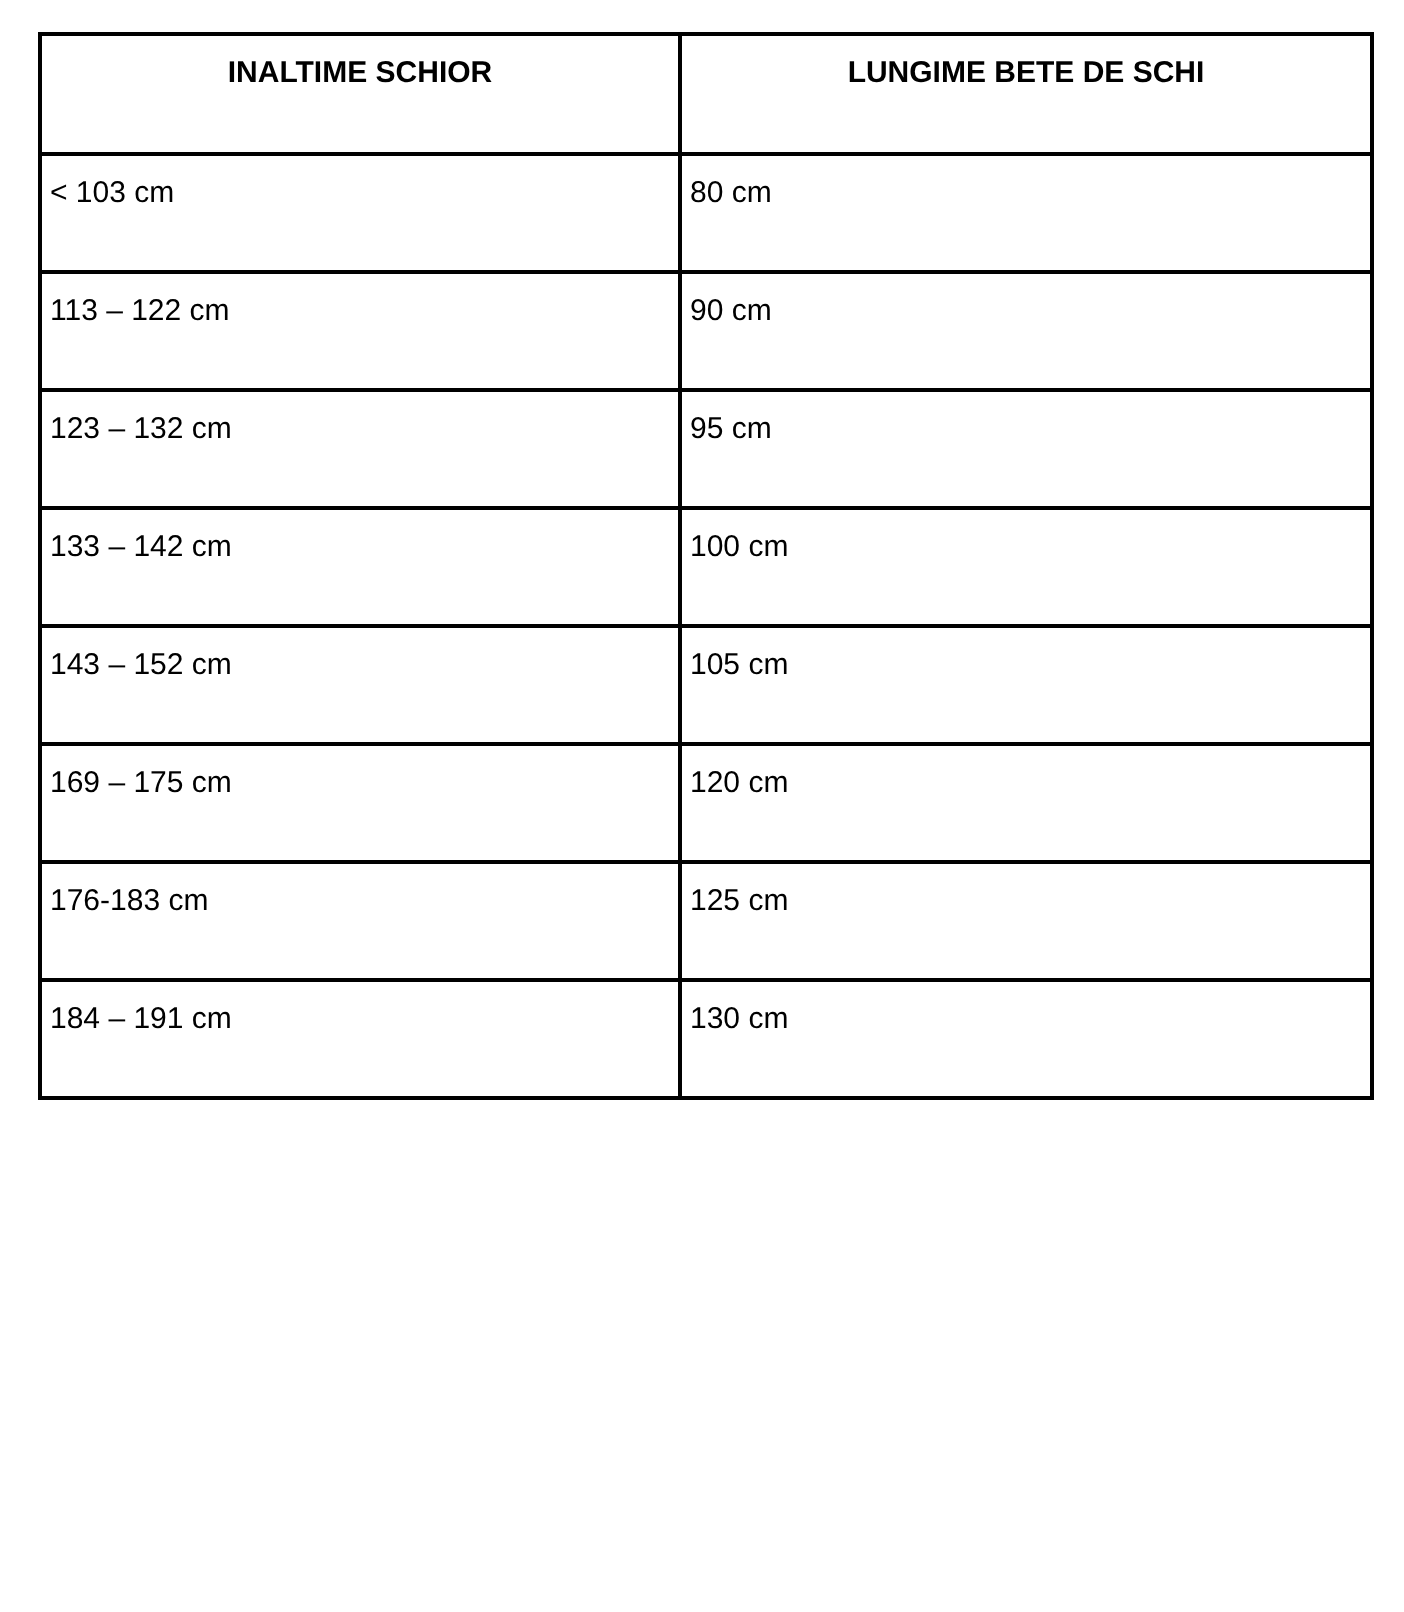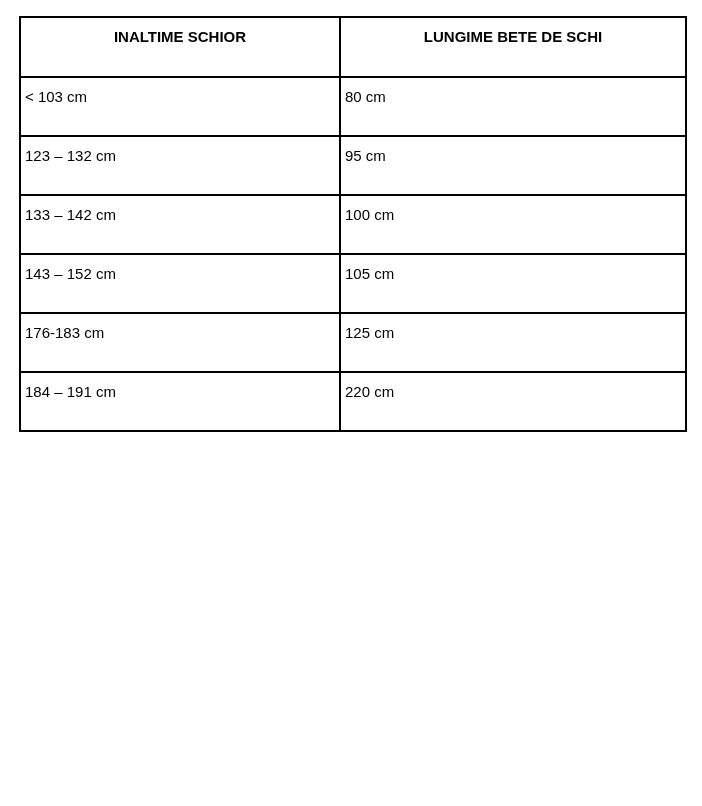--- a/index.html
+++ b/index.html
@@ -61,34 +61,42 @@
         <th>INALTIME SCHIOR</th>
         <th>LUNGIME BETE DE SCHI</th>
       </tr>
     </thead>
     <tbody id="table-body">
         <tr>
           <td>&lt; 103 cm</td>
           <td>80 cm</td>
         </tr>
         <tr>
+          <td>113 – 122 cm</td>
+          <td>90 cm</td>
+        </tr>
+        <tr>
           <td>123 – 132 cm</td>
           <td>95 cm</td>
         </tr>
         <tr>
           <td>133 – 142 cm</td>
           <td>100 cm</td>
         </tr>
         <tr>
           <td>143 – 152 cm</td>
           <td>105 cm</td>
         </tr>
         <tr>
+          <td>169 – 175 cm</td>
+          <td>120 cm</td>
+        </tr>
+        <tr>
           <td>176-183 cm</td>
           <td>125 cm</td>
         </tr>
         <tr>
           <td>184 – 191 cm</td>
-          <td>220 cm</td>
+          <td>130 cm</td>
         </tr>
       </tbody>
   </table>
 </div>
 
 </body></html>

